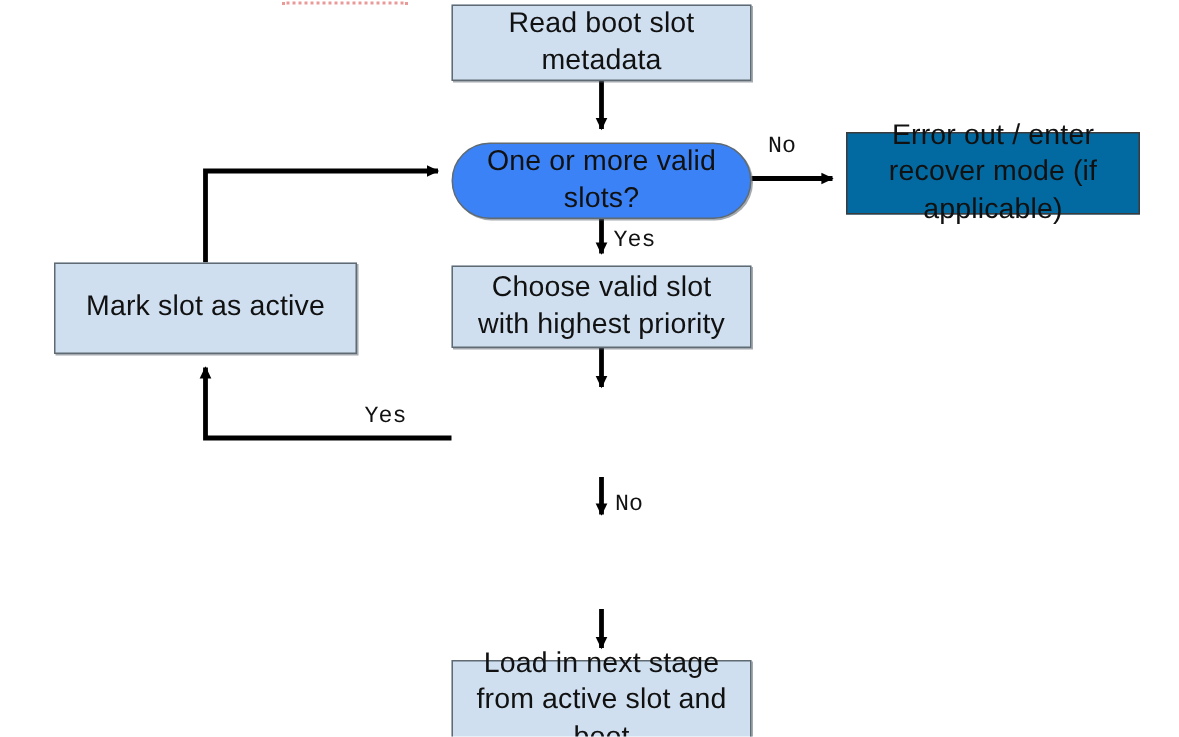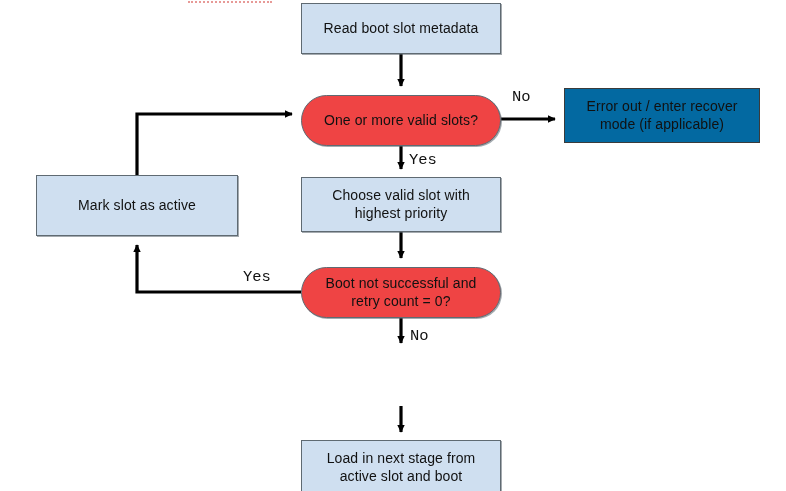--- a/index.html
+++ b/index.html
@@ -26,33 +26,33 @@
     width: 786px;
     height: 491px;
   }
   .node {
     position: absolute;
     box-sizing: border-box;
     display: flex;
     align-items: center;
     justify-content: center;
     text-align: center;
-    font-size: 14px;
+    font-size: 19px;
     line-height: 1.28;
     color: #111111;
     letter-spacing: 0.1px;
     z-index: 3;
   }
   .node.process {
     background: #cfdff0;
     border: 1.5px solid #5f6a72;
     box-shadow: 1px 1px 0 rgba(90,100,110,0.55);
   }
   .node.decision {
-    background: #ef4444;
+    background: #3b82f6;
     border: 1.5px solid #5f6a72;
     border-radius: 999px;
     box-shadow: 1px 1px 0 rgba(90,100,110,0.55);
   }
   .node.error {
     background: #0369a1;
     border: 1.5px solid #3b3b3b;
   }
   .node span {
     display: block;
@@ -128,23 +128,20 @@
   </div>
 
   <div class="node process" style="left:36px; top:175px; width:202px; height:61px;">
     <span>Mark slot as active</span>
   </div>
 
   <div class="node process" style="left:301px; top:177px; width:200px; height:55px;">
     <span>Choose valid slot with highest priority</span>
   </div>
 
-  <div class="node decision" style="left:301px; top:267px; width:200px; height:51px;">
-    <span>Boot not successful and retry count = 0?</span>
-  </div>
 
 
   <div class="node process" style="left:301px; top:440px; width:200px; height:55px;">
     <span>Load in next stage from active slot and boot</span>
   </div>
 
   <div class="edge-label" style="left:512px; top:88px;">No</div>
   <div class="edge-label" style="left:409px; top:151px;">Yes</div>
   <div class="edge-label" style="left:243px; top:268px;">Yes</div>
   <div class="edge-label" style="left:410px; top:327px;">No</div>

